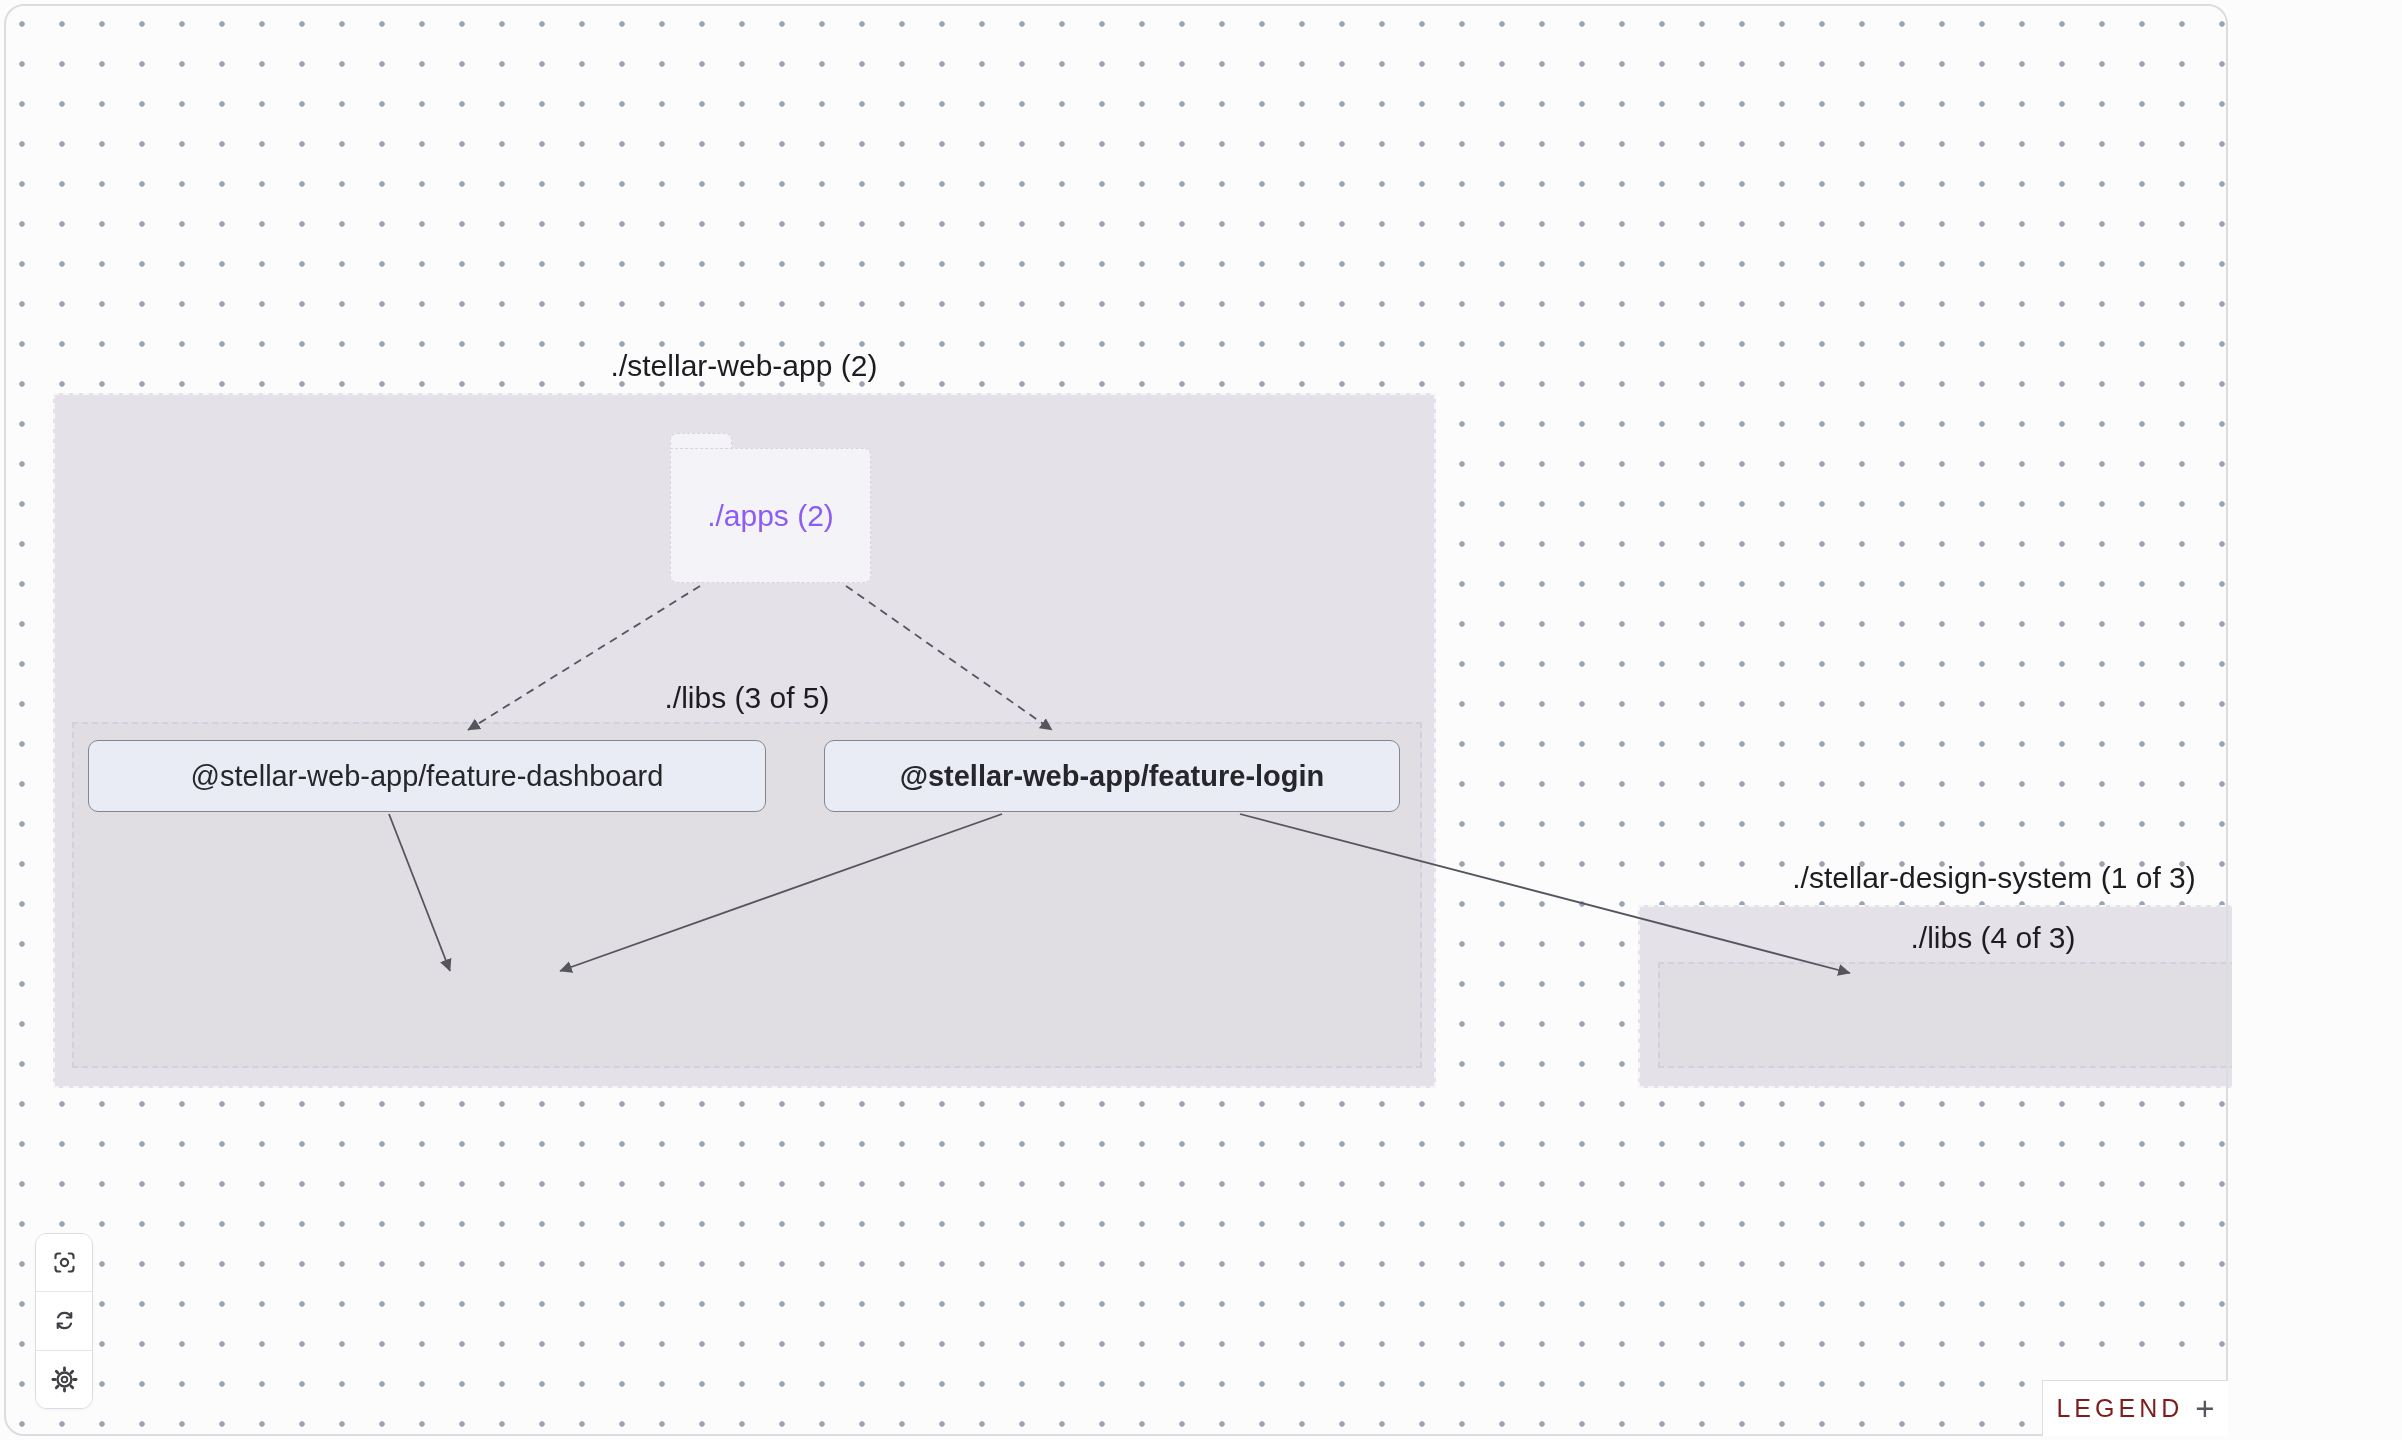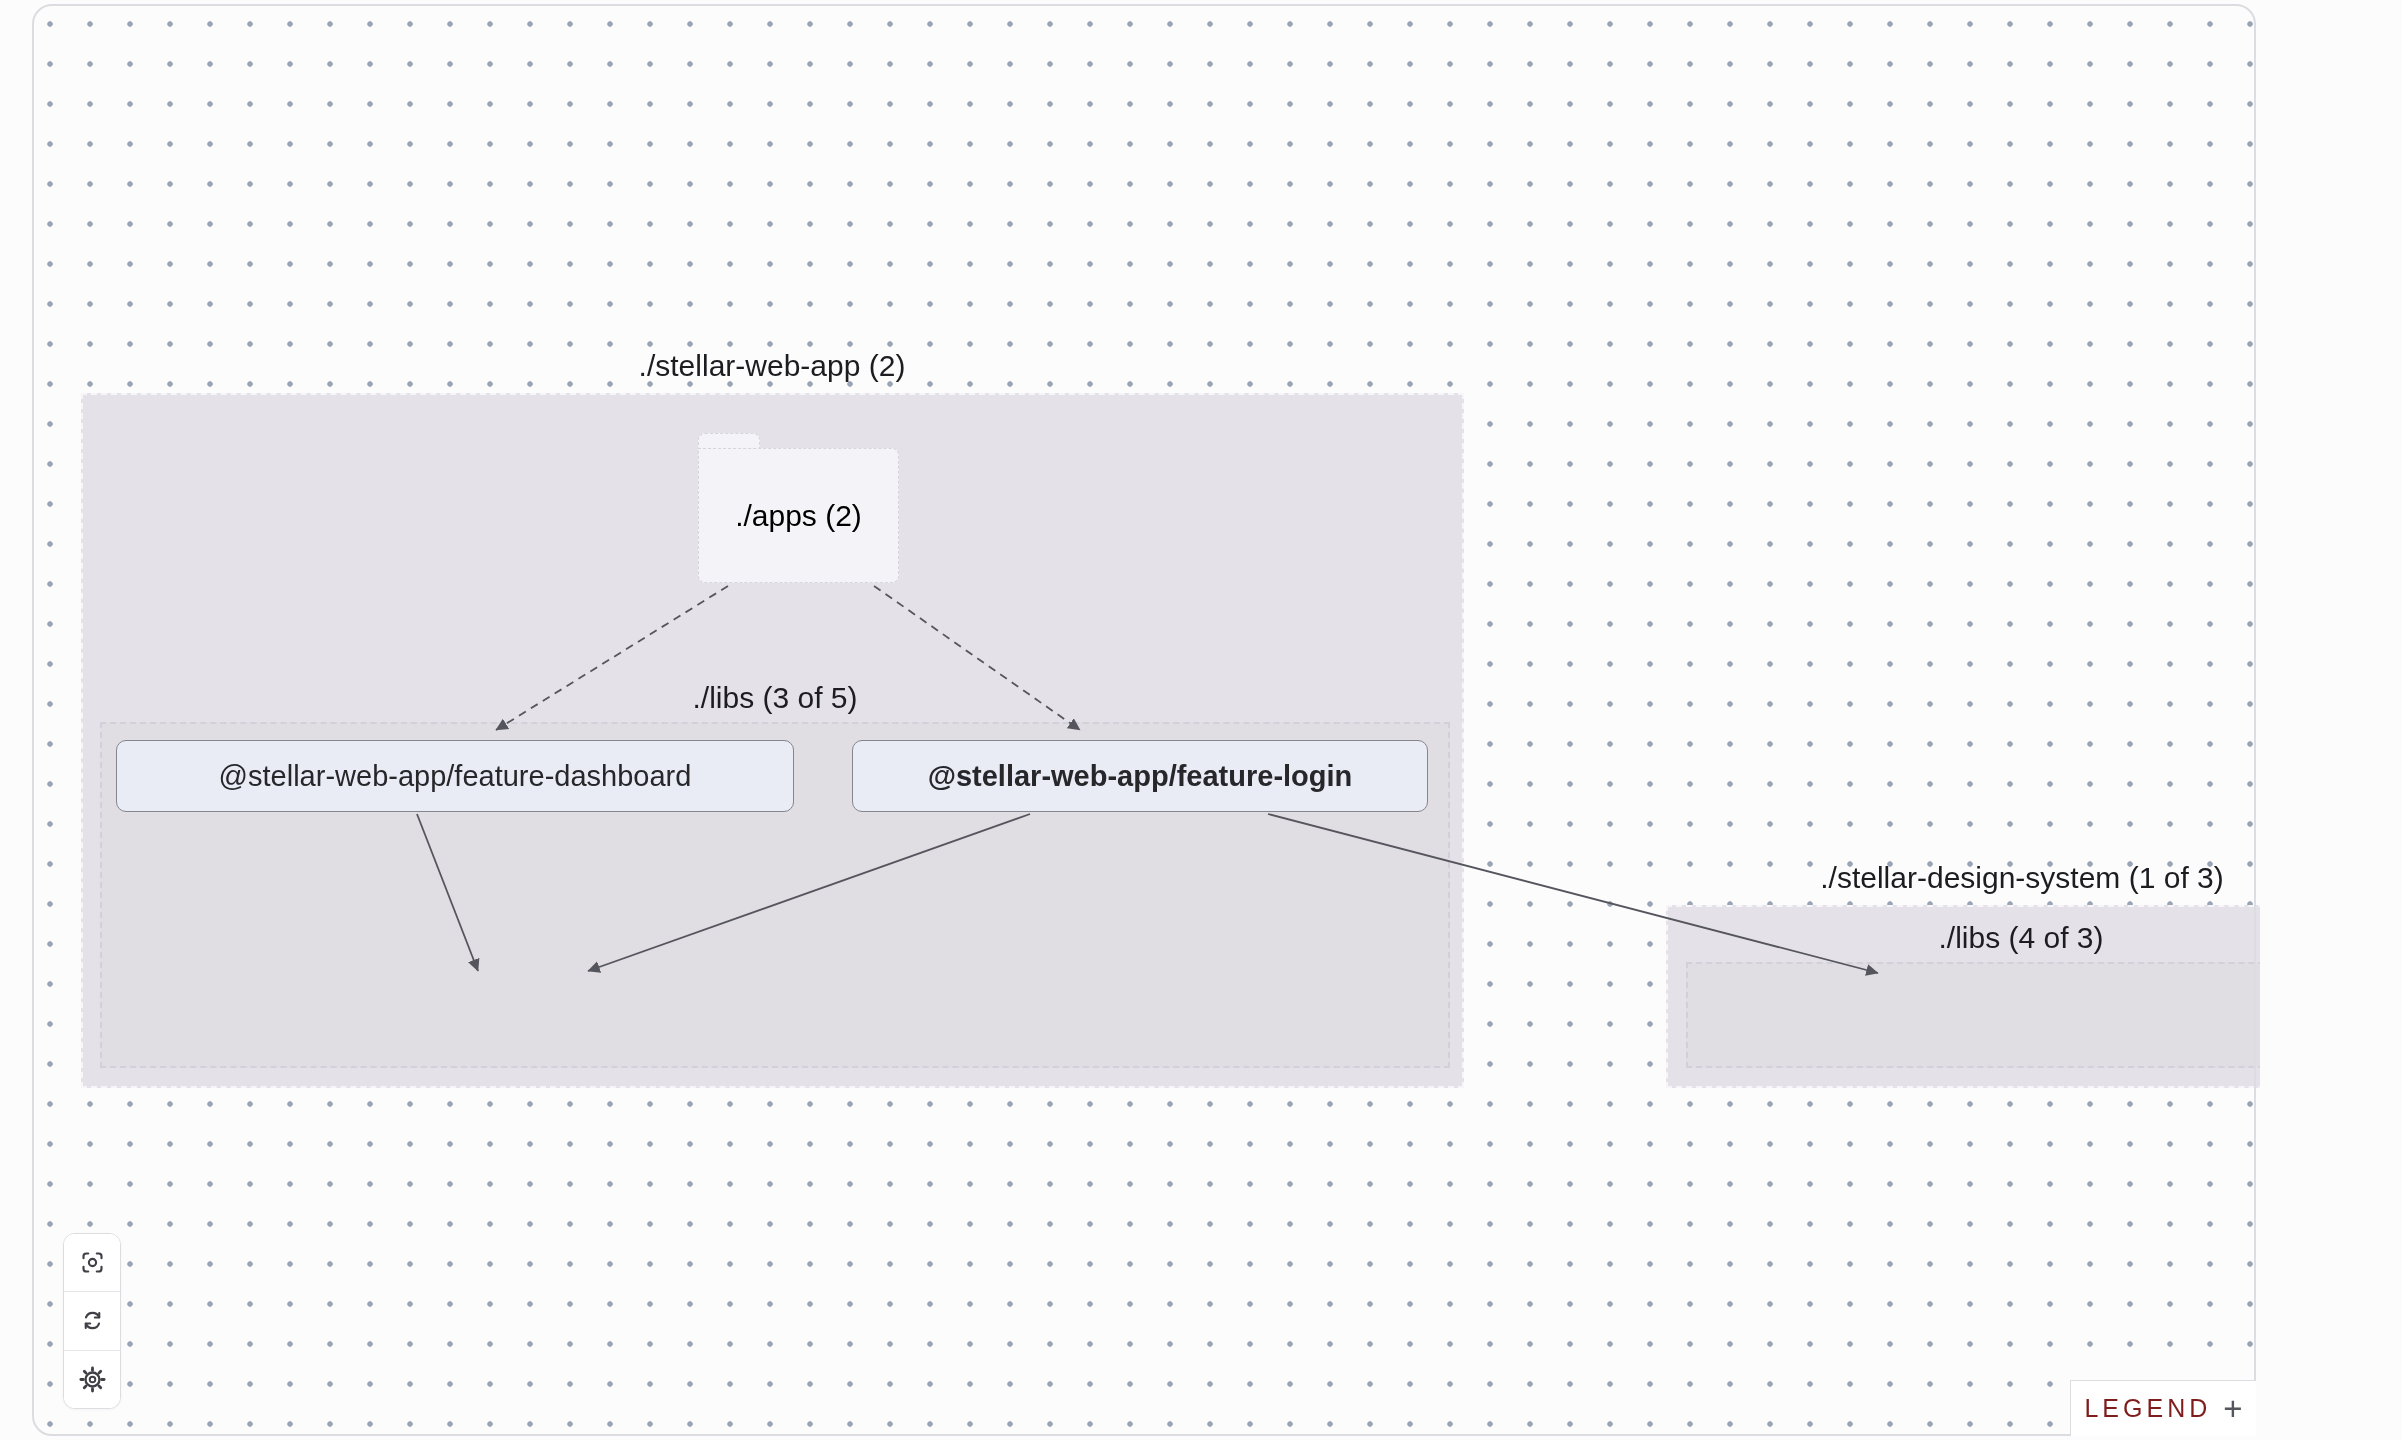--- a/index.html
+++ b/index.html
@@ -8,21 +8,20 @@
 
   .canvas {
     position: relative;
     width: 2232px;
     height: 1440px;
     overflow: hidden;
     background-color: #fcfcfd;
     background-image: radial-gradient(circle, #9aa5b4 2.4px, rgba(154,165,180,0) 3.1px);
     background-size: 40px 40px;
     background-position: 2px 4px;
-    margin-left: 28px;
   }
   .canvas-frame {
     position: absolute;
     inset: 4px;
     border: 2px solid #dcdce1;
     border-radius: 20px;
     pointer-events: none;
     z-index: 40;
   }
 
@@ -66,21 +65,21 @@
     border: 1.5px dashed #d7d4dc;
     border-radius: 7px 7px 0 0;
   }
   .folder-body {
     position: absolute; left: 0; top: 15px;
     width: 201px; height: 135px;
     background: #f4f3f7;
     border: 1.5px dashed #d7d4dc;
     border-radius: 0 7px 7px 7px;
     display: flex; align-items: center; justify-content: center;
-    font-size: 30px; color: #000000; white-space: nowrap;
+    font-size: 30px; color: #8b5cf6; white-space: nowrap;
   }
 
   
   .node {
     position: absolute;
     height: 72px;
     background: #e9ecf4;
     border: 1.6px solid #85858f;
     border-radius: 10px;
     display: flex; align-items: center; justify-content: center;

